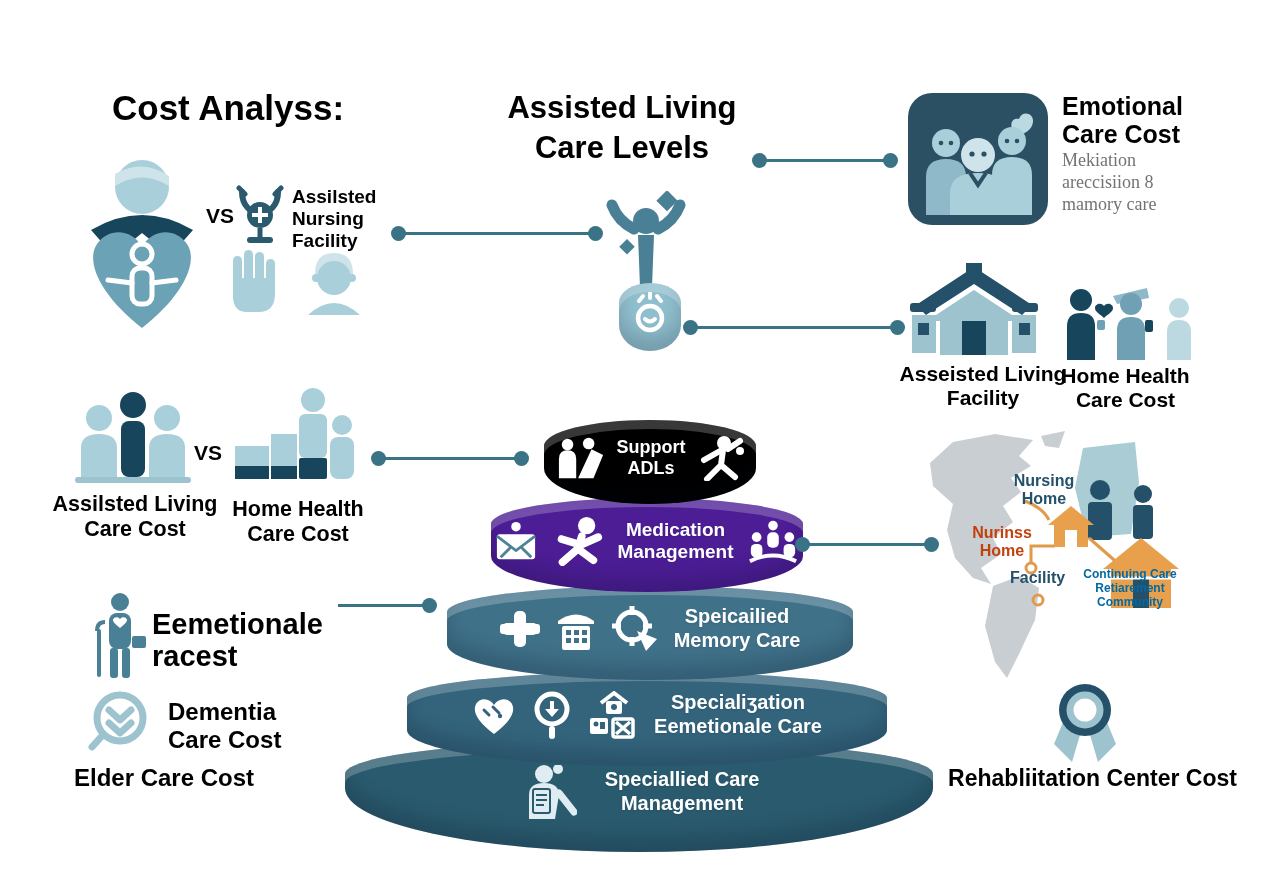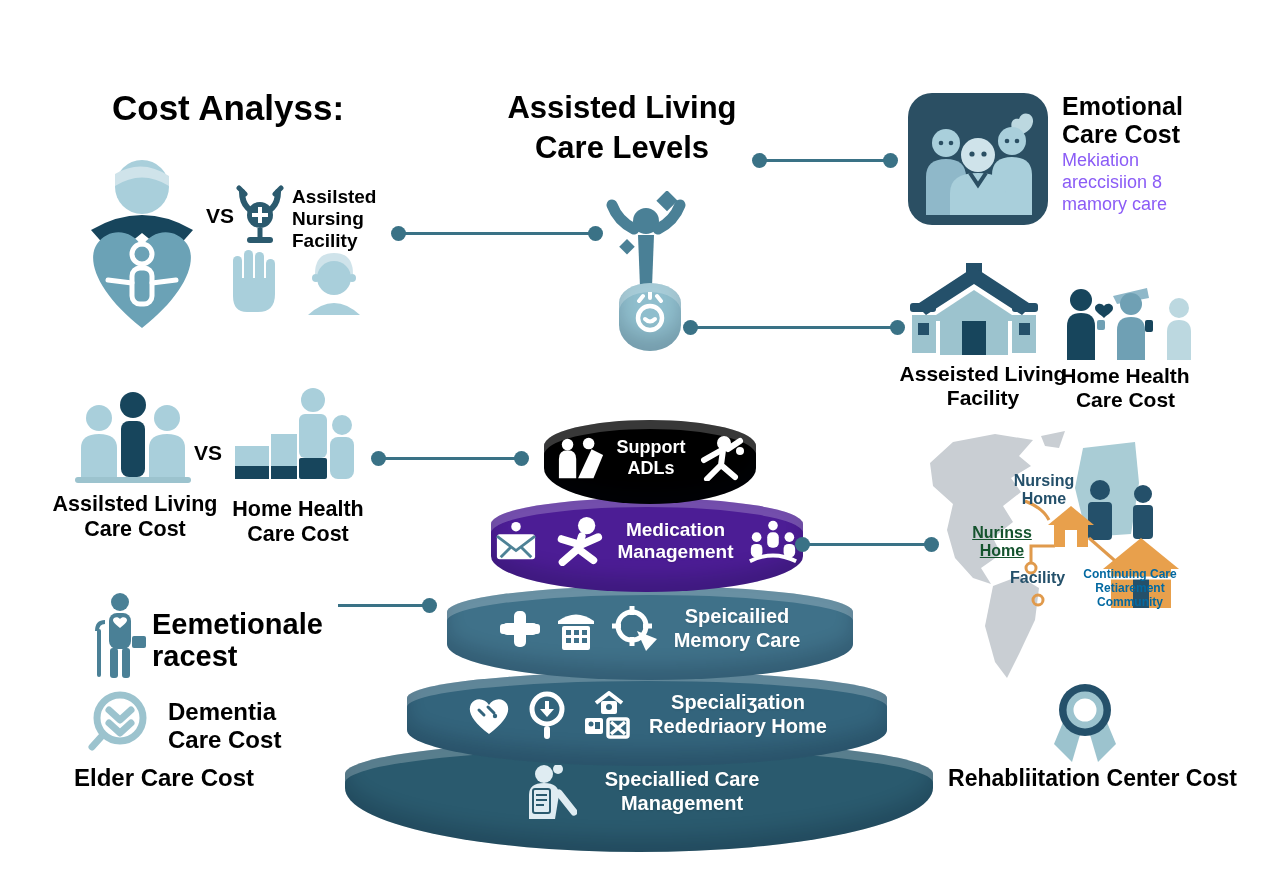--- a/index.html
+++ b/index.html
@@ -1,21 +1,21 @@
 <!DOCTYPE html>
 <html><head>
 <meta charset="utf-8">
 <style>
   html,body{margin:0;padding:0;background:#fff;}
   #canvas{position:relative;width:1280px;height:896px;background:#ffffff;overflow:hidden;
           font-family:"Liberation Sans", sans-serif;}
   .abs{position:absolute;}
   .lbl{position:absolute;color:#000000;font-weight:bold;white-space:pre-line;line-height:1.15;}
   .center{text-align:center;}
-  .sub{font-weight:normal;color:#8b5cf6;}
+  .sub{font-weight:normal;color:#737373;font-family:Liberation Serif, serif;}
   
   .conn{position:absolute;height:3px;background:#3a7286;}
   .conn::before,.conn::after{content:"";position:absolute;width:15px;height:15px;border-radius:50%;
       background:#3a7286;top:-6px;}
   .conn::before{left:-5px;}
   .conn::after{right:-5px;}
   .conn.no-left::before{display:none;}
   
   .tier{position:absolute;color:#fff;display:flex;align-items:center;justify-content:center;
         gap:16px;text-align:center;font-weight:bold;padding-bottom:8px;box-sizing:border-box;
@@ -172,21 +172,21 @@
       <path d="M13 12 L26 2 L39 12" stroke="#fff" stroke-width="4" fill="none" stroke-linejoin="round"></path>
       <rect x="18" y="10" width="16" height="13" rx="2" fill="#fff"></rect>
       <circle cx="26" cy="16" r="3" fill="#33647c"></circle>
       <rect x="2" y="27" width="18" height="16" rx="2" fill="#fff"></rect>
       <circle cx="8" cy="33" r="2.5" fill="#33647c"></circle>
       <rect x="12" y="31" width="5" height="7" fill="#33647c"></rect>
       <rect x="25" y="28" width="20" height="18" rx="2" fill="none" stroke="#fff" stroke-width="3.5"></rect>
       <path d="M28 31 L42 43 M42 31 L28 43" stroke="#fff" stroke-width="3.5"></path>
     </svg>
     <span class="tl">Specialiʒation
-Rededriaory Home</span>
+Eemetionale Care</span>
   </div>
 
   <div class="tier" style="left:447px;top:586px;width:406px;height:94px;background:#3f7189;font-size:20px;">
     <svg width="40" height="40" viewBox="0 0 40 40">
       <rect x="14" y="2" width="12" height="36" rx="5" fill="#fff"></rect>
       <rect x="2" y="14" width="36" height="12" rx="5" fill="#fff"></rect>
       <rect x="0" y="15" width="7" height="10" rx="3" fill="#fff"></rect>
       <rect x="33" y="15" width="7" height="10" rx="3" fill="#fff"></rect>
     </svg>
     <svg width="40" height="42" viewBox="0 0 40 42">
@@ -349,21 +349,21 @@
       <polygon points="178,141 216,110 254,141"></polygon>
       <rect x="186" y="141" width="60" height="39"></rect>
     </g>
     <rect x="140" y="102" width="12" height="17" fill="#fff"></rect>
     <rect x="208" y="150" width="16" height="30" fill="#24506a"></rect>
     <path d="M186 150 H246" stroke="#fff" stroke-width="3"></path>
   </svg>
 
   <div class="lbl center" style="left:998px;top:472px;width:92px;font-size:16px;color:#24506a;">Nursing
 Home</div>
-  <div class="lbl center" style="left:962px;top:524px;width:80px;font-size:16px;color:#14532d;text-decoration:underline;">Nurinss
+  <div class="lbl center" style="left:962px;top:524px;width:80px;font-size:16px;color:#c2410c;">Nurinss
 Home</div>
   <div class="lbl" style="left:1010px;top:569px;font-size:16px;color:#24506a;">Facility</div>
   <div class="lbl center" style="left:1060px;top:568px;width:140px;font-size:12px;color:#0369a1;">Continuing Care
 Retiarement
 Community</div>
 
   <svg class="abs" style="left:1052px;top:682px;" width="66" height="82" viewBox="0 0 66 82">
     <polygon points="12,38 30,46 20,80 2,62" fill="#9cc3ce"></polygon>
     <polygon points="54,38 36,46 46,80 64,62" fill="#9cc3ce"></polygon>
     <circle cx="33" cy="28" r="26" fill="#24506a"></circle>

